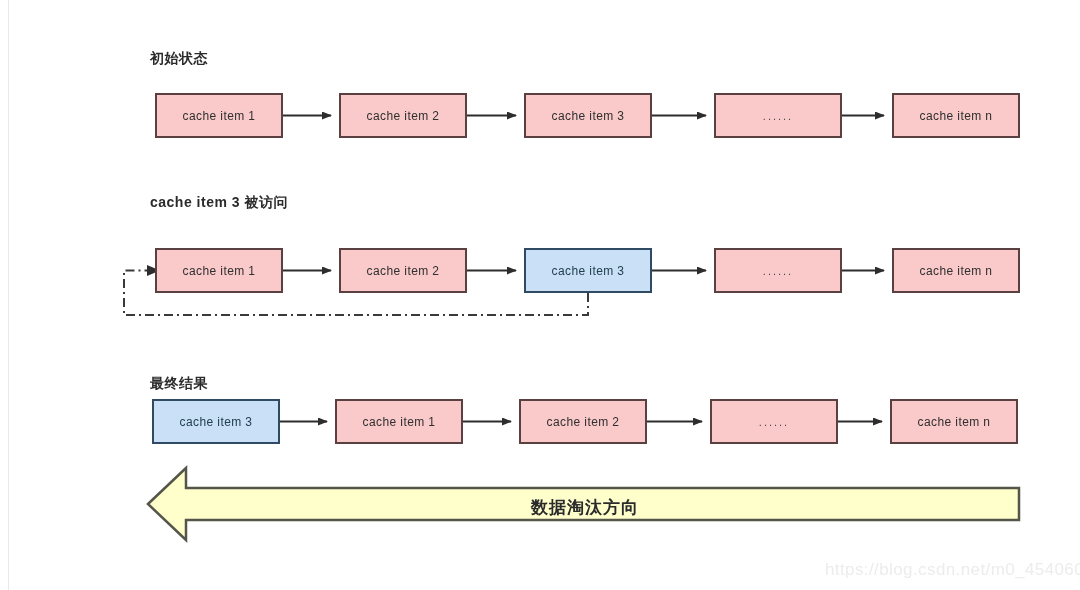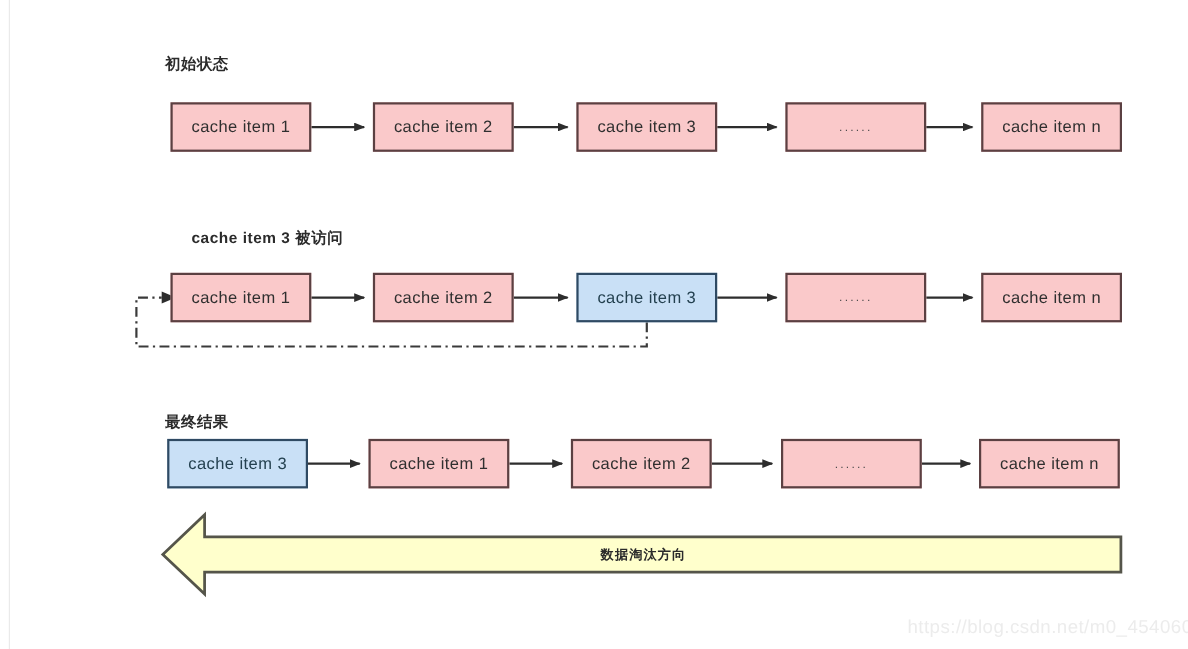--- a/index.html
+++ b/index.html
@@ -33,21 +33,21 @@
     white-space: nowrap;
   }
   .node {
     position: absolute;
     box-sizing: border-box;
     border: 2px solid #3a3a3a;
     display: flex;
     align-items: center;
     justify-content: center;
     font-family: "Liberation Sans", "DejaVu Sans", sans-serif;
-    font-size: 15px;
+    font-size: 12px;
     color: #2f2f2f;
     letter-spacing: 0.4px;
     white-space: nowrap;
   }
   .node.pink {
     background: #fac9ca;
     border-color: #5b4042;
   }
   .node.blue {
     background: #c9e0f6;
@@ -64,21 +64,21 @@
     left: 0;
     top: 0;
     width: 1080px;
     height: 590px;
     pointer-events: none;
   }
   .bigarrow-label {
     position: absolute;
     font-family: Liberation Mono, monospace;
     font-weight: bold;
-    font-size: 12px;
+    font-size: 17px;
     color: #2b2b2b;
     letter-spacing: 1px;
     white-space: nowrap;
   }
   .watermark {
     position: absolute;
     font-family: "Liberation Sans", "DejaVu Sans", sans-serif;
     font-size: 17px;
     color: #ececec;
     letter-spacing: 0.4px;
@@ -125,21 +125,21 @@
       <line x1="280" y1="421.5" x2="327" y2="421.5" marker-end="url(#ah)"></line>
       <line x1="463" y1="421.5" x2="511" y2="421.5" marker-end="url(#ah)"></line>
       <line x1="647" y1="421.5" x2="702" y2="421.5" marker-end="url(#ah)"></line>
       <line x1="838" y1="421.5" x2="882" y2="421.5" marker-end="url(#ah)"></line>
     </g>
 
     <polygon points="148,504 186,468 186,488 1019,488 1019,520 186,520 186,540" fill="#ffffcc" stroke="#55554a" stroke-width="2.5" stroke-linejoin="miter"></polygon>
   </svg>
 
   <div class="section-title" style="left:150px; top:50px;">初始状态</div>
-  <div class="section-title" style="left:150px; top:208px;margin-left:24px;">cache item 3 被访问</div>
+  <div class="section-title" style="left:150px; top:194px;">cache item 3 被访问</div>
   <div class="section-title" style="left:150px; top:363px;margin-top:12px;">最终结果</div>
 
   <div class="node pink" style="left:155px; top:93px; width:128px; height:45px;">cache item 1</div>
   <div class="node pink" style="left:339px; top:93px; width:128px; height:45px;">cache item 2</div>
   <div class="node pink" style="left:524px; top:93px; width:128px; height:45px;">cache item 3</div>
   <div class="node pink dots" style="left:714px; top:93px; width:128px; height:45px;">......</div>
   <div class="node pink" style="left:892px; top:93px; width:128px; height:45px;">cache item n</div>
 
   <div class="node pink" style="left:155px; top:248px; width:128px; height:45px;">cache item 1</div>
   <div class="node pink" style="left:339px; top:248px; width:128px; height:45px;">cache item 2</div>

